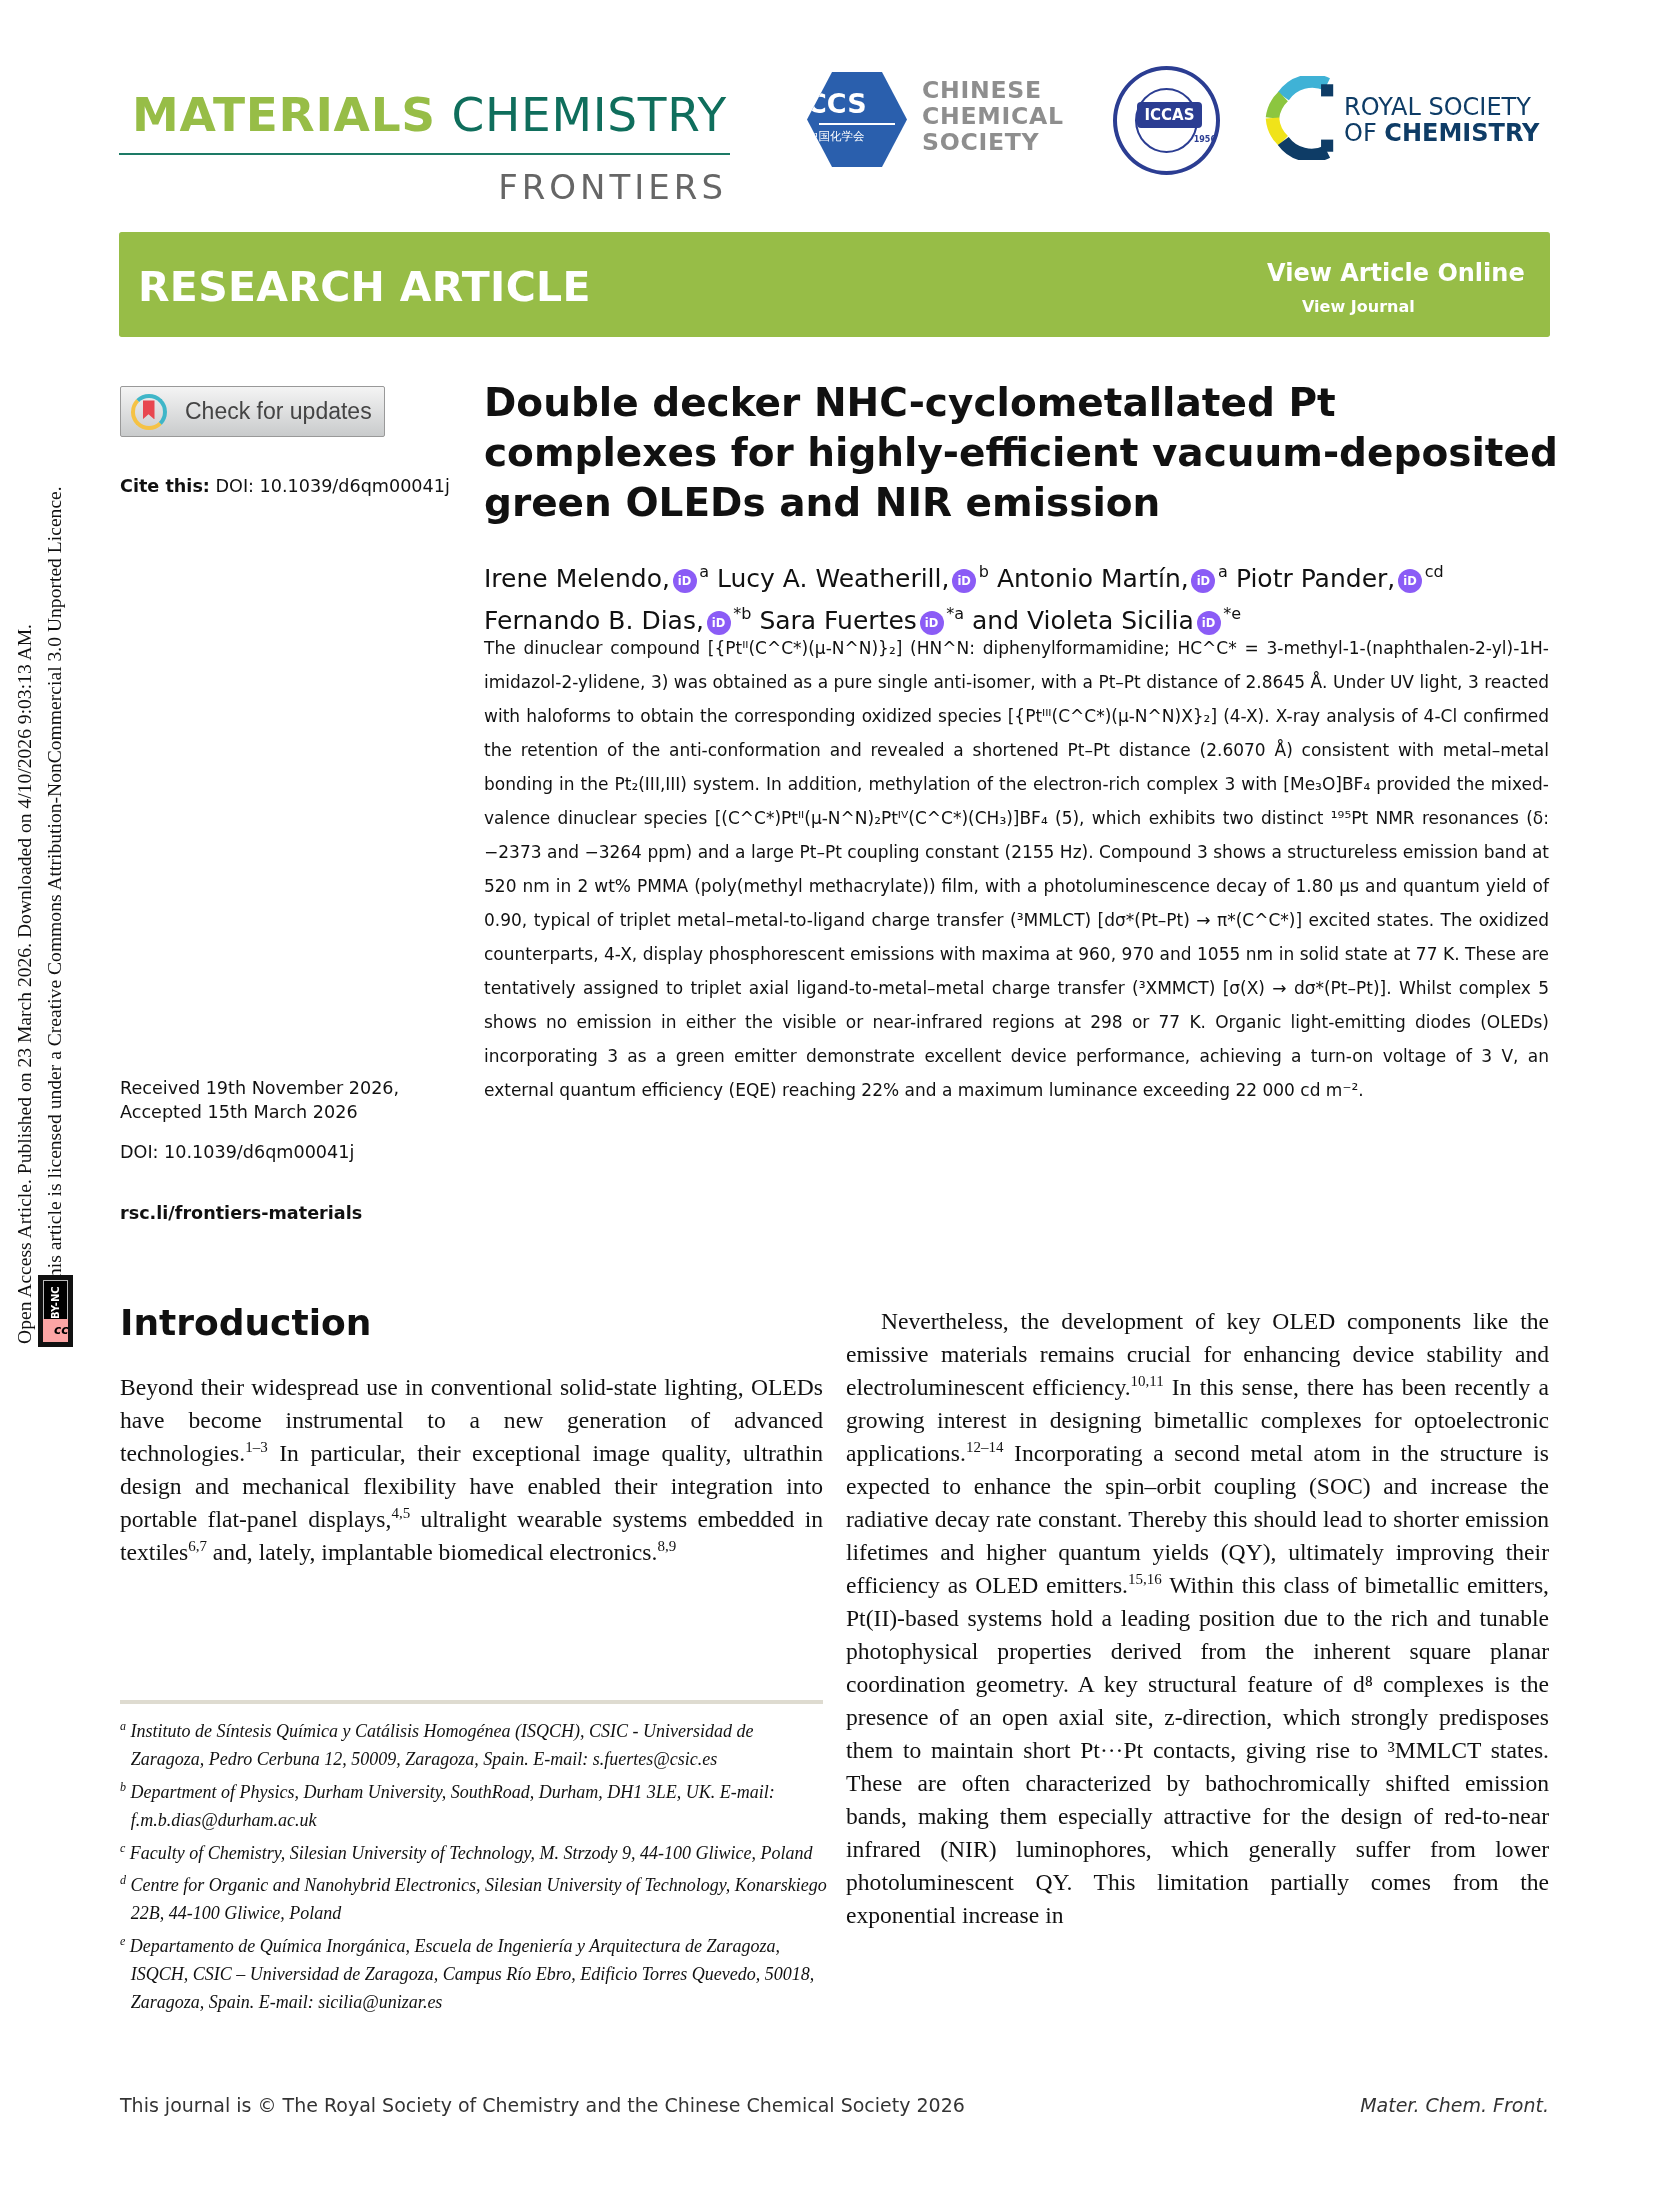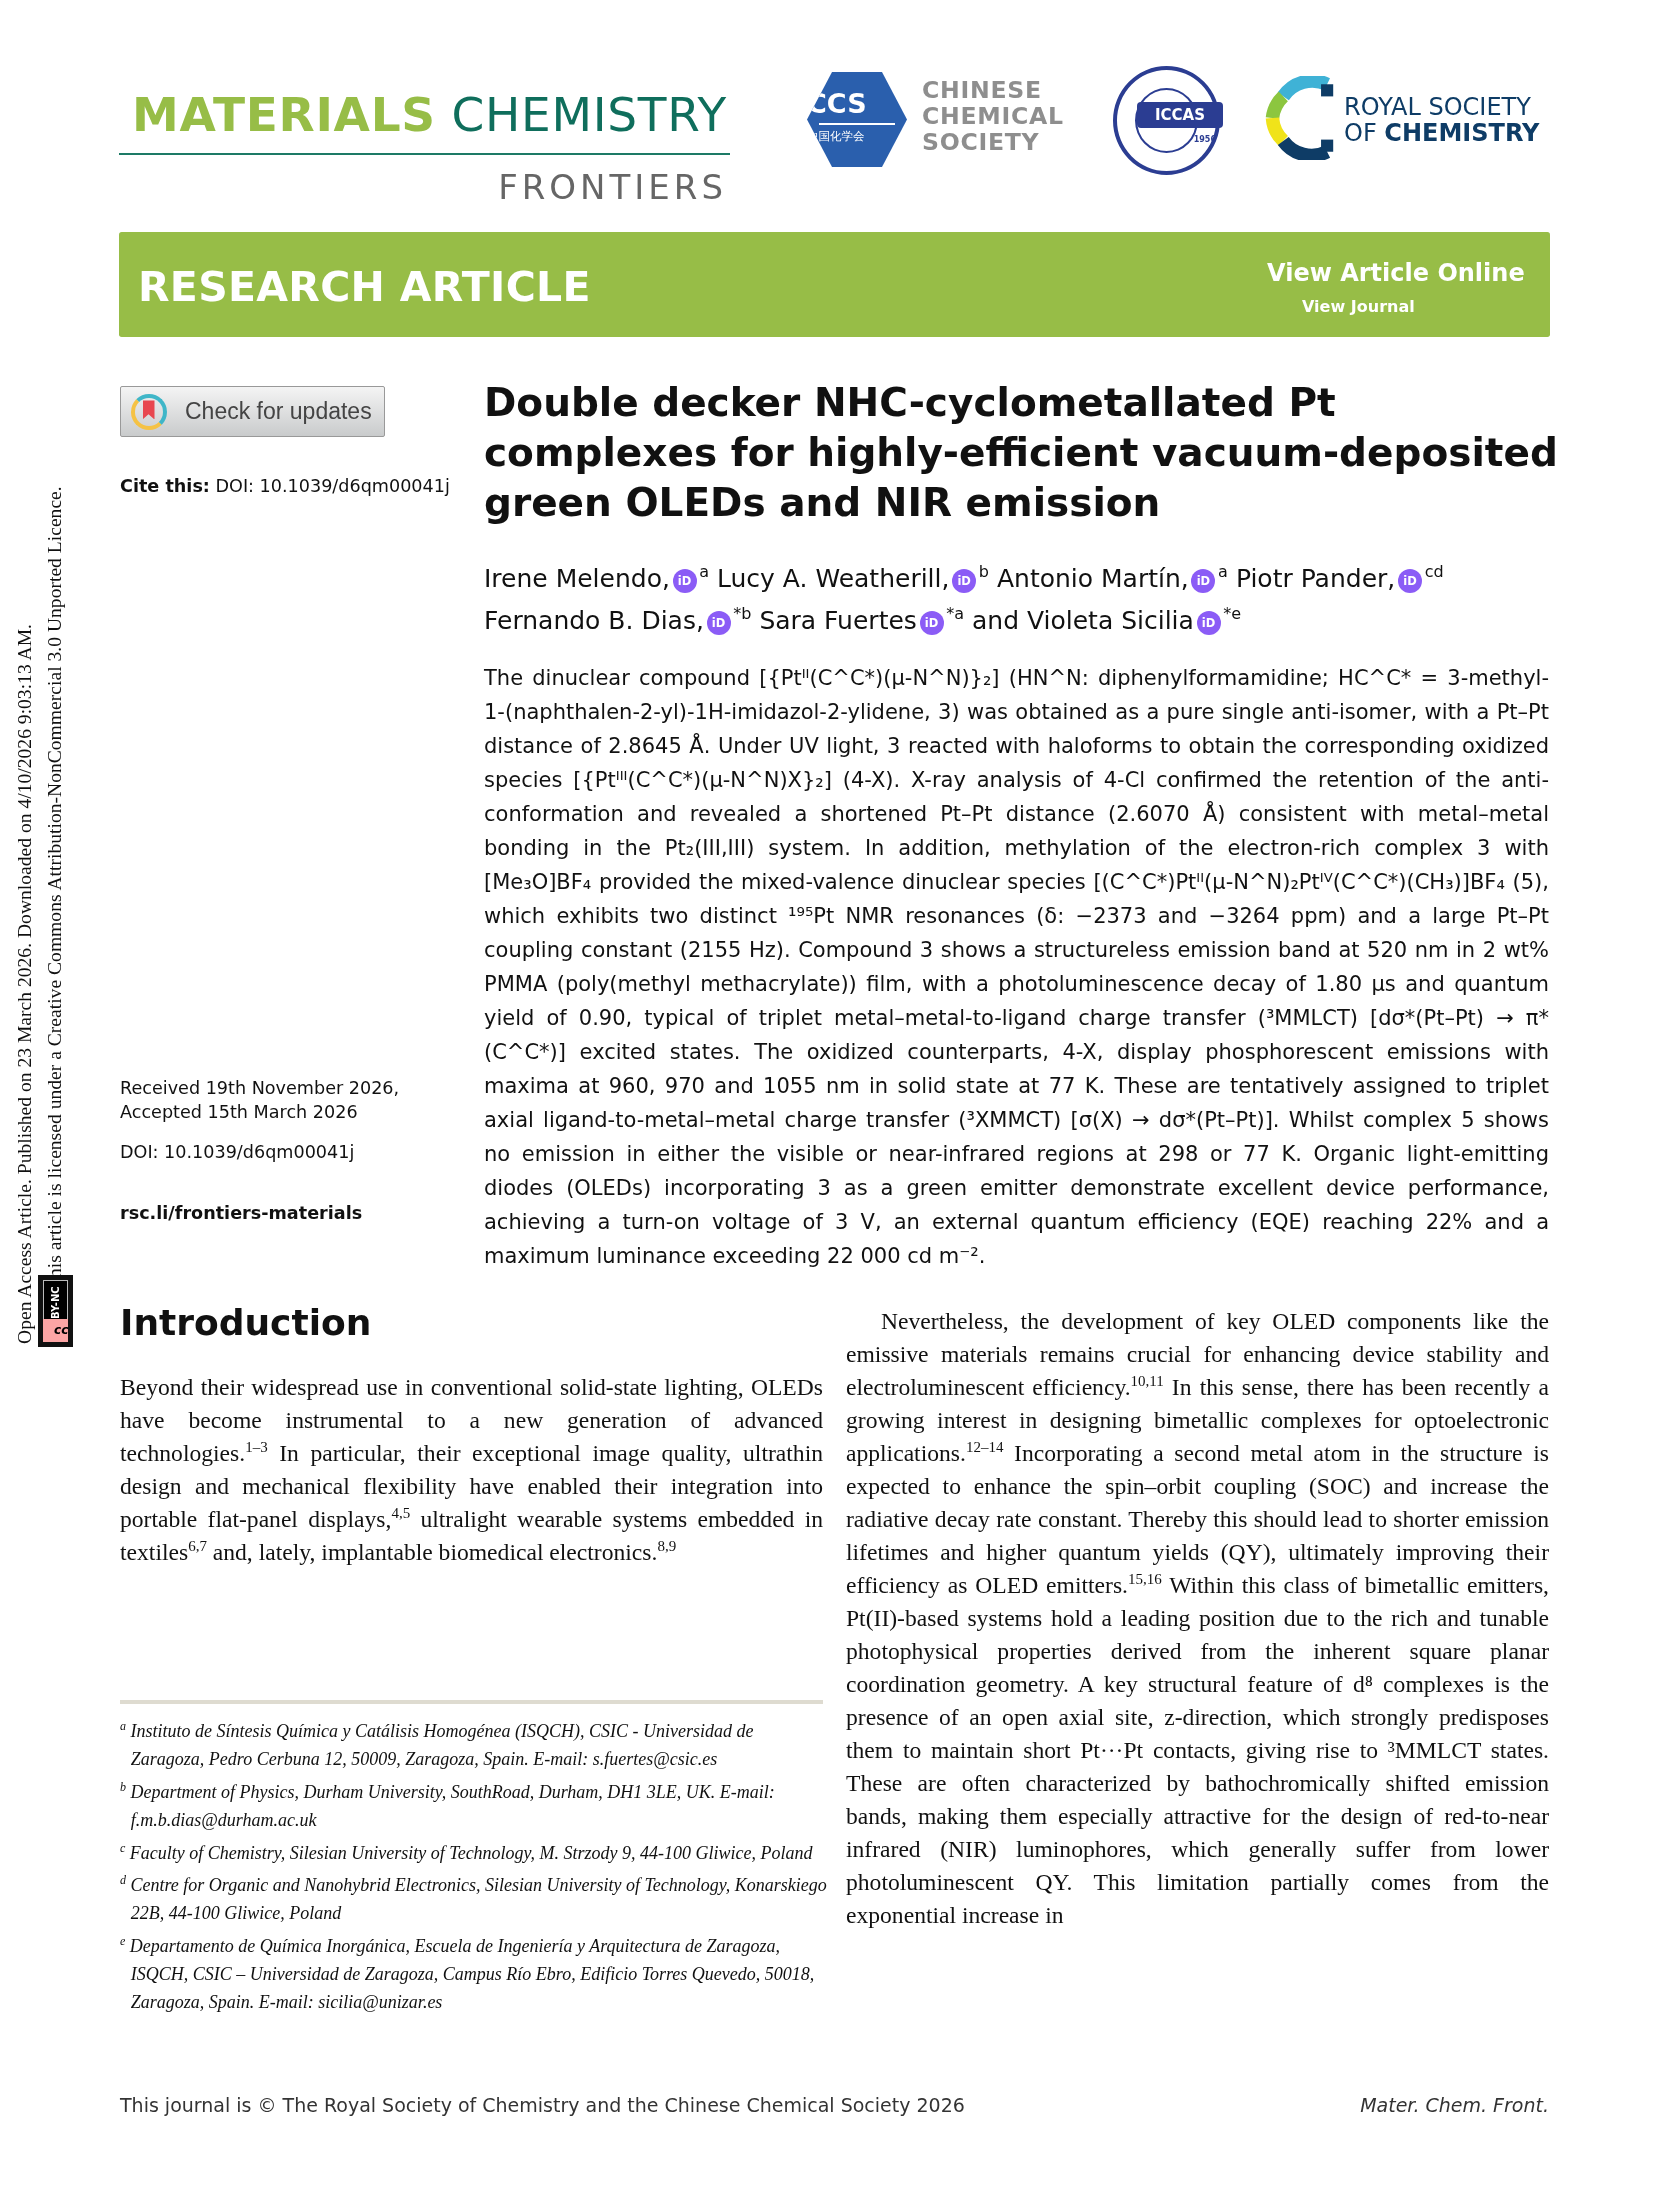--- a/index.html
+++ b/index.html
@@ -47,21 +47,21 @@
     clip-path: polygon(25% 0, 75% 0, 100% 50%, 75% 100%, 25% 100%, 0 50%);
     color: #fff; text-align: left;
   }
   .ccs-hex .abbr { font-size: 27px; font-weight: bold; margin-top: 16px; }
   .ccs-hex .bar { height: 2px; background: #fff; margin: 4px 12px; }
   .ccs-hex .cn { font-size: 11.5px; margin-top: 2.7px; }
   .ccs-text { position: absolute; left: 115px; top: 5.4px; font-size: 23.6px; line-height: 26px; color: #8e8e8e; font-weight: bold; letter-spacing: 0.7px; }
 
   .logo-iccas { position: absolute; left: 1113px; top: 66px; width: 107px; height: 109px; border-radius: 50%; border: 4px solid #2b3d92; }
   .logo-iccas .inner-ring { position: absolute; inset: 17.6px; border-radius: 50%; border: 2px solid #2b3d92; }
-  .logo-iccas .mark { position: absolute; left: 20px; top: 32px; width: 86px; text-align: center; font-size: 15px; font-weight: bold; color: #fff; background: #2b3d92; border-radius: 4px; padding: 4px 0; }
+  .logo-iccas .mark { position: absolute; left: 20px; top: 32px; width: 65px; text-align: center; font-size: 15px; font-weight: bold; color: #fff; background: #2b3d92; border-radius: 4px; padding: 4px 0; }
   .logo-iccas .year { position: absolute; left: 0; right: 0; top: 65px; text-align: right; font-size: 8px; font-weight: bold; color: #2b3d92; }
 
   .logo-rsc { position: absolute; left: 1263px; top: 76px; width: 290px; height: 88px; }
   .rsc-c { position: absolute; left: 0; top: 0; width: 81px; height: 84px; }
   .rsc-text { position: absolute; left: 81px; top: 17.6px; font-size: 24px; line-height: 26px; color: #0e3c66; white-space: nowrap; }
   .rsc-text .b { font-weight: bold; }
 
   
   .banner {
     position: absolute; left: 119px; top: 232px; width: 1431px; height: 105px;
@@ -88,21 +88,21 @@
   .meta.received { top: 1076px; }
   .meta.doi { top: 1140px; }
   .meta.url { top: 1201px; font-weight: bold; }
 
   
   .title { position: absolute; left: 484px; top: 378px; width: 1081px; font-size: 39px; line-height: 50px; font-weight: bold; color: #111; }
   .authors { position: absolute; left: 484px; top: 554px; width: 1074px; font-size: 25px; line-height: 35px; color: #111; }
   .orcid { display: inline-block; width: 24px; height: 24px; border-radius: 50%; background: #8b5cf6; color: #fff; font-size: 11.5px; font-weight: bold; text-align: center; line-height: 24px; vertical-align: 1.4px; margin: 0 2.7px; }
   .affsup { font-size: 16px; vertical-align: 9.5px; }
 
-  .abstract { position: absolute; left: 484px; top: 661px; width: 1065px; font-size: 21px; line-height: 34px; color: #111; text-align: justify; }
+  .abstract { position: absolute; left: 484px; top: 631px; width: 1065px; font-size: 17px; line-height: 34px; color: #111; text-align: justify; }
   .abstract p { margin: 0; }
 
   
   .intro-heading { position: absolute; left: 120px; top: 1302px; font-size: 36px; color: #111; }
   .col-left { position: absolute; left: 120px; top: 1371px; width: 703px; font-family: "Liberation Serif", serif; font-size: 23.6px; line-height: 33px; text-align: justify; color: #111; }
   .col-right { position: absolute; left: 846px; top: 1305px; width: 703px; font-family: "Liberation Serif", serif; font-size: 23.6px; line-height: 33px; text-align: justify; color: #111; text-indent: 35px; }
   sup.ref { font-size: 15px; vertical-align: 9.5px; line-height: 0; }
 
   .foot-rule { position: absolute; left: 120px; top: 1700px; width: 703px; height: 4px; background: #dedbd0; }
   .affils { position: absolute; left: 120px; top: 1712px; width: 709px; font-family: "Liberation Serif", serif; font-style: italic; font-size: 18px; line-height: 28px; color: #111; }

